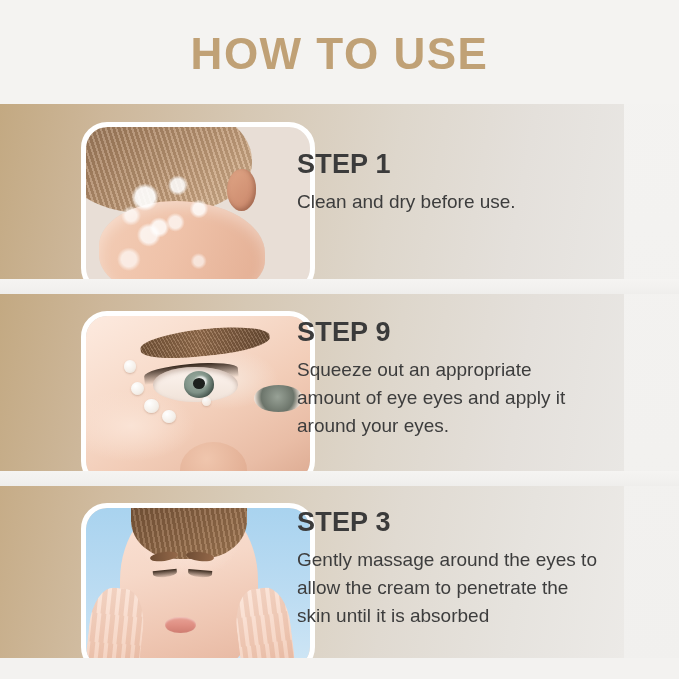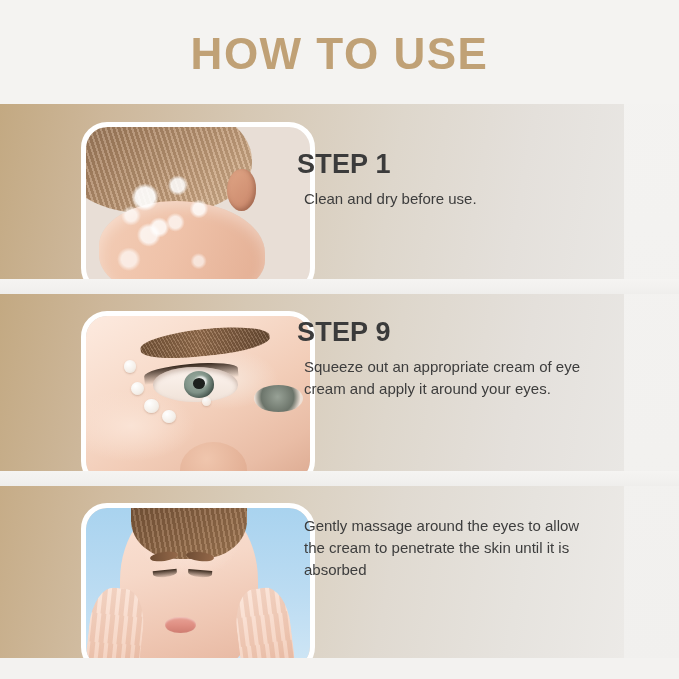--- a/index.html
+++ b/index.html
@@ -342,22 +342,22 @@
 
   .step-heading {
     margin: 0 0 10px 0;
     font-size: 27px;
     font-weight: bold;
     color: #3b3b3b;
     letter-spacing: .2px;
     line-height: 1.05;
   }
   .step-body {
-    margin: 7px;
-    font-size: 15px;
+    margin: 0;
+    font-size: 19px;
     color: #3d3d3d;
     line-height: 1.47;
     max-width: 340px;
   }
 
   .gap {
     position: absolute;
     left: 0;
     width: 679px;
     background: linear-gradient(180deg, #f5f4f2 0%, #f2f1ef 55%, #efeeec 100%);
@@ -413,21 +413,21 @@
           <span></span>
           <span></span>
           <span></span>
           <span></span>
           <span></span>
         </span>
       </div>
     </figure>
     <div class="step-text">
       <h2 class="step-heading">STEP 9</h2>
-      <p class="step-body">Squeeze out an appropriate cream of eye cream and apply it around your eyes.</p>
+      <p class="step-body">Squeeze out an appropriate amount of eye eyes and apply it around your eyes.</p>
     </div>
   </section>
 
   <div class="gap gap-2"></div>
 
   <section class="band band-3">
     <div class="band-bg"></div>
     <figure class="photo">
       <div class="photo-inner ph3">
         <span class="face">
@@ -436,18 +436,19 @@
           <span class="brow-r"></span>
           <span class="lid-l"></span>
           <span class="lid-r"></span>
           <span class="lips"></span>
         </span>
         <span class="hand-l"></span>
         <span class="hand-r"></span>
       </div>
     </figure>
     <div class="step-text">
+      <h2 class="step-heading">STEP 3</h2>
       <p class="step-body">Gently massage around the eyes to allow the cream to penetrate the skin until it is absorbed</p>
     </div>
   </section>
 
   <div class="footer-strip"></div>
 </div>
 
 </body></html>

